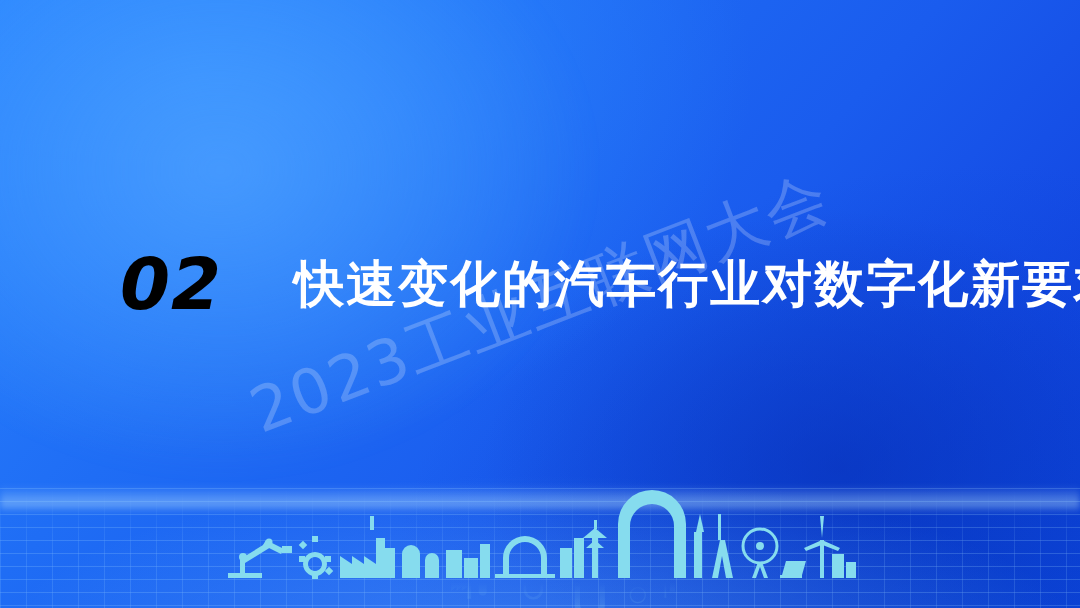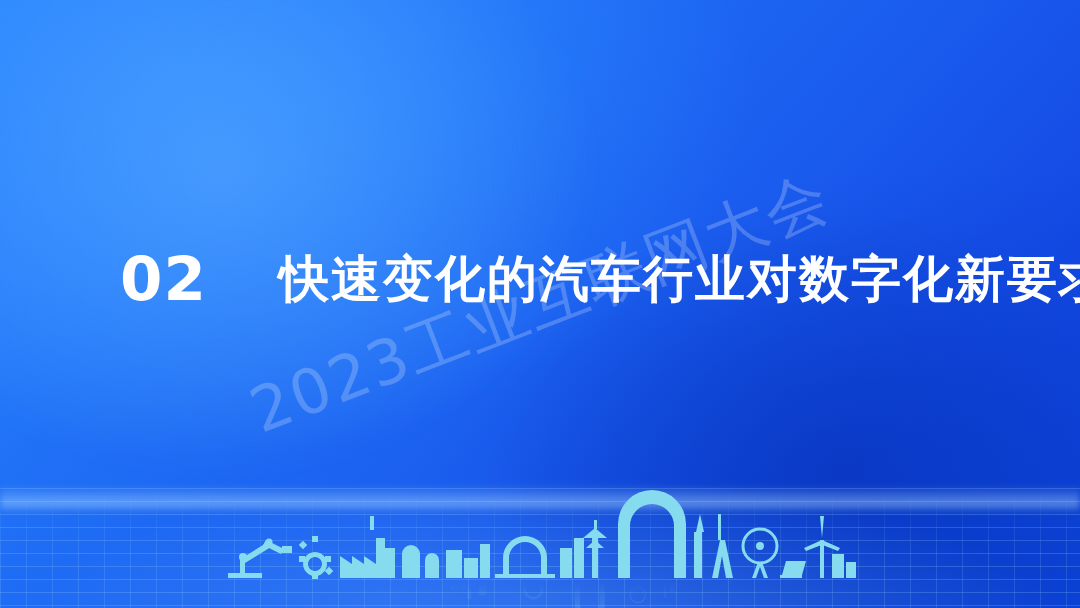--- a/index.html
+++ b/index.html
@@ -111,24 +111,25 @@
   .title-row {
     position: absolute;
     left: 120px;
     top: 248px;
     display: flex;
     align-items: center;
   }
   .section-number {
     font-family: "DejaVu Sans", sans-serif;
     font-weight: 700;
-    font-size: 61px;
+    font-size: 72px;
     line-height: 1;
-    color: #ffffff;
+    color: #000000;
     letter-spacing: 1px;
+    font-style: italic;
   }
   .section-title {
     margin-left: 72px;
     font-family: "DejaVu Sans", sans-serif;
     font-weight: 700;
     font-size: 50px;
     line-height: 1;
     color: #ffffff;
     letter-spacing: 2px;
     white-space: nowrap;

